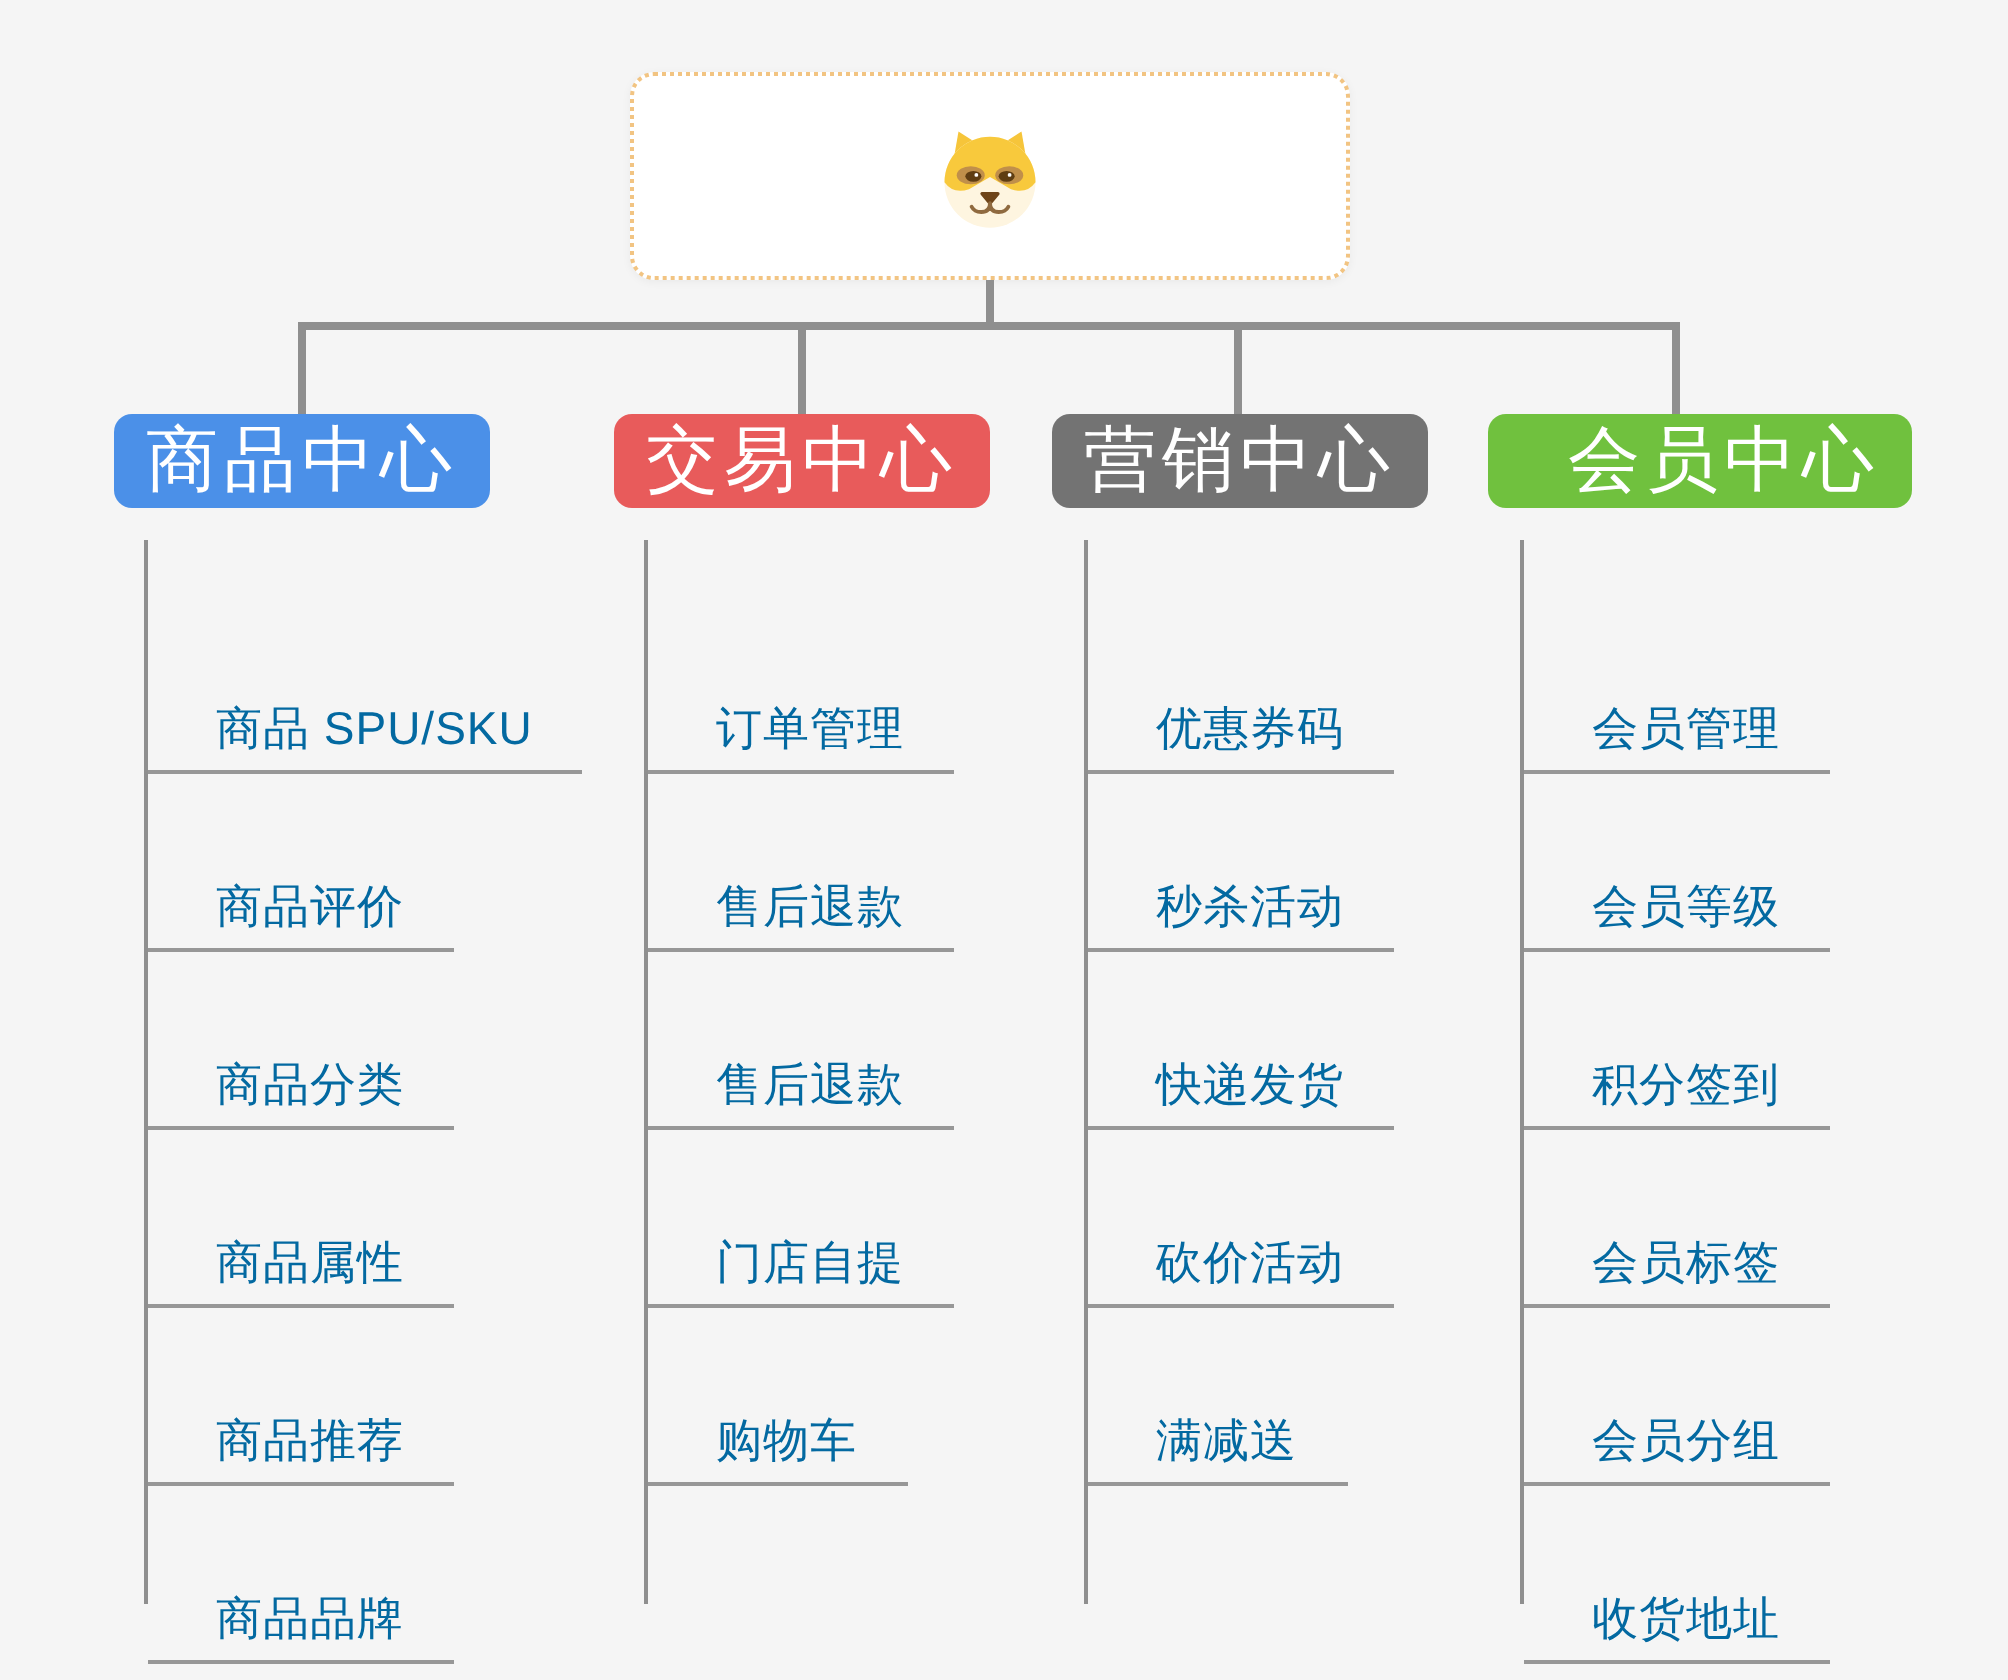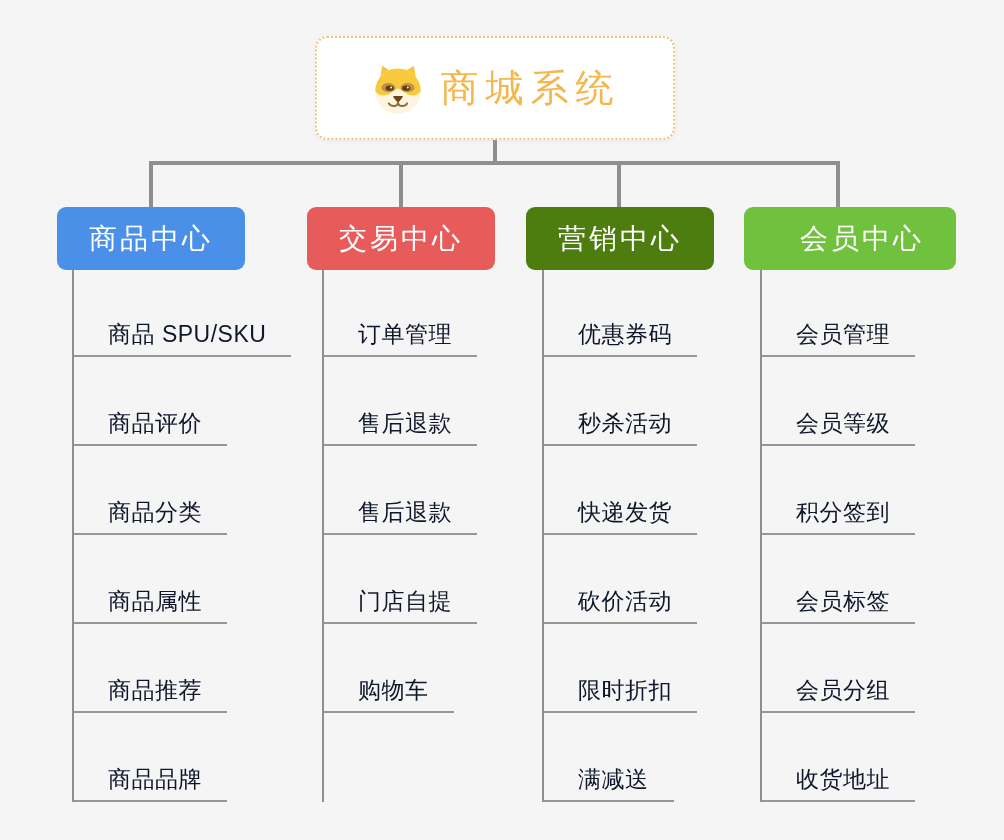--- a/index.html
+++ b/index.html
@@ -18,35 +18,35 @@
   .root-title{font-size:38px;letter-spacing:7px;color:#F4B74D;white-space:nowrap;}
   .dog-icon{width:56px;height:53px;display:block;}
   
   .conn{position:absolute;background:#8F8F8F;}
   .conn-root-drop{left:493px;top:140px;width:4px;height:24px;}
   .conn-h{left:149px;top:161px;width:691px;height:4px;}
   .drop{top:163px;width:4px;height:46px;}
   .drop-0{left:149px}.drop-1{left:399px}.drop-2{left:617px}.drop-3{left:836px}
   
   .branch-box{
-    position:absolute;top:207px;width:188px;height:63px;border-radius:9px;
+    position:absolute;top:207px;width:188px;height:47px;border-radius:9px;
     display:flex;align-items:center;justify-content:center;
-    color:#FFFFFF;font-size:28px;letter-spacing:3px;white-space:nowrap;
+    color:#FFFFFF;font-size:36px;letter-spacing:3px;white-space:nowrap;
   }
   .b0{left:57px}.b1{left:307px}.b2{left:526px}.b3{left:744px}
   
   .col{
     position:absolute;top:270px;width:250px;height:532px;
     border-left:2px solid #8F8F8F;box-sizing:content-box;
   }
   .c0{left:72px}.c1{left:322px}.c2{left:542px}.c3{left:760px}
   .item{
     position:absolute;left:0;white-space:nowrap;
-    font-size:23px;line-height:30px;letter-spacing:0.5px;color:#0f172a;
-    padding:0 25px 6px 34px;border-bottom:2px solid #979797;
+    font-size:23px;line-height:30px;letter-spacing:0.5px;color:#0369a1;
+    padding:0 25px 6px 34px;border-bottom:2px solid #979797;margin-top:30px;
   }
   .item:nth-child(1){top:49px}
   .item:nth-child(2){top:138px}
   .item:nth-child(3){top:227px}
   .item:nth-child(4){top:316px}
   .item:nth-child(5){top:405px}
   .item:nth-child(6){top:494px}
 </style>
 </head>
 <body>
@@ -61,21 +61,20 @@
       <path d="M6 33 a26 26 0 0 1 52 0 q-5 7 -14 4 l-12 -7 l-12 7 q-9 3 -14 -4 z" fill="#F8C93C"></path>
       <ellipse cx="21" cy="29" rx="8" ry="5.2" fill="#C08F4A"></ellipse>
       <ellipse cx="43" cy="29" rx="8" ry="5.2" fill="#C08F4A"></ellipse>
       <ellipse cx="22.5" cy="29.6" rx="4.6" ry="3.1" fill="#5F3D12"></ellipse>
       <ellipse cx="41.5" cy="29.6" rx="4.6" ry="3.1" fill="#5F3D12"></ellipse>
       <circle cx="24.2" cy="28.8" r="1.1" fill="#FFFFFF"></circle>
       <circle cx="43.2" cy="28.8" r="1.1" fill="#FFFFFF"></circle>
       <path d="M27.5 39.5 h9 l-4.5 5.5 z" fill="#6E4418" stroke="#6E4418" stroke-width="2" stroke-linejoin="round"></path>
       <path d="M32 45 q0 5 -5 5 q-4 0 -5.5 -3 M32 45 q0 5 5 5 q4 0 5.5 -3" stroke="#8F6A3F" stroke-width="2.2" fill="none" stroke-linecap="round"></path>
     </svg>
-    <span class="root-title">商城系统</span>
   </div>
 
   <div class="conn conn-root-drop"></div>
   <div class="conn conn-h"></div>
   <div class="conn drop drop-0"></div>
   <div class="conn drop drop-1"></div>
   <div class="conn drop drop-2"></div>
   <div class="conn drop drop-3"></div>
 
   <div class="branch-box b0" style="background: rgb(75, 144, 232);">
@@ -94,29 +93,28 @@
     <span>交易中心</span>
   </div>
   <div class="col c1">
     <div class="item">订单管理</div>
     <div class="item">售后退款</div>
     <div class="item">售后退款</div>
     <div class="item">门店自提</div>
     <div class="item">购物车</div>
   </div>
 
-  <div class="branch-box b2" style="background: #4d7c0f;">
+  <div class="branch-box b2" style="background: #737373;">
     <span>营销中心</span>
   </div>
   <div class="col c2">
     <div class="item">优惠券码</div>
     <div class="item">秒杀活动</div>
     <div class="item">快递发货</div>
     <div class="item">砍价活动</div>
-    <div class="item">限时折扣</div>
     <div class="item">满减送</div>
   </div>
 
   <div class="branch-box b3" style="background: rgb(112, 193, 62); padding-left: 24px;">
     <span>会员中心</span>
   </div>
   <div class="col c3">
     <div class="item">会员管理</div>
     <div class="item">会员等级</div>
     <div class="item">积分签到</div>

